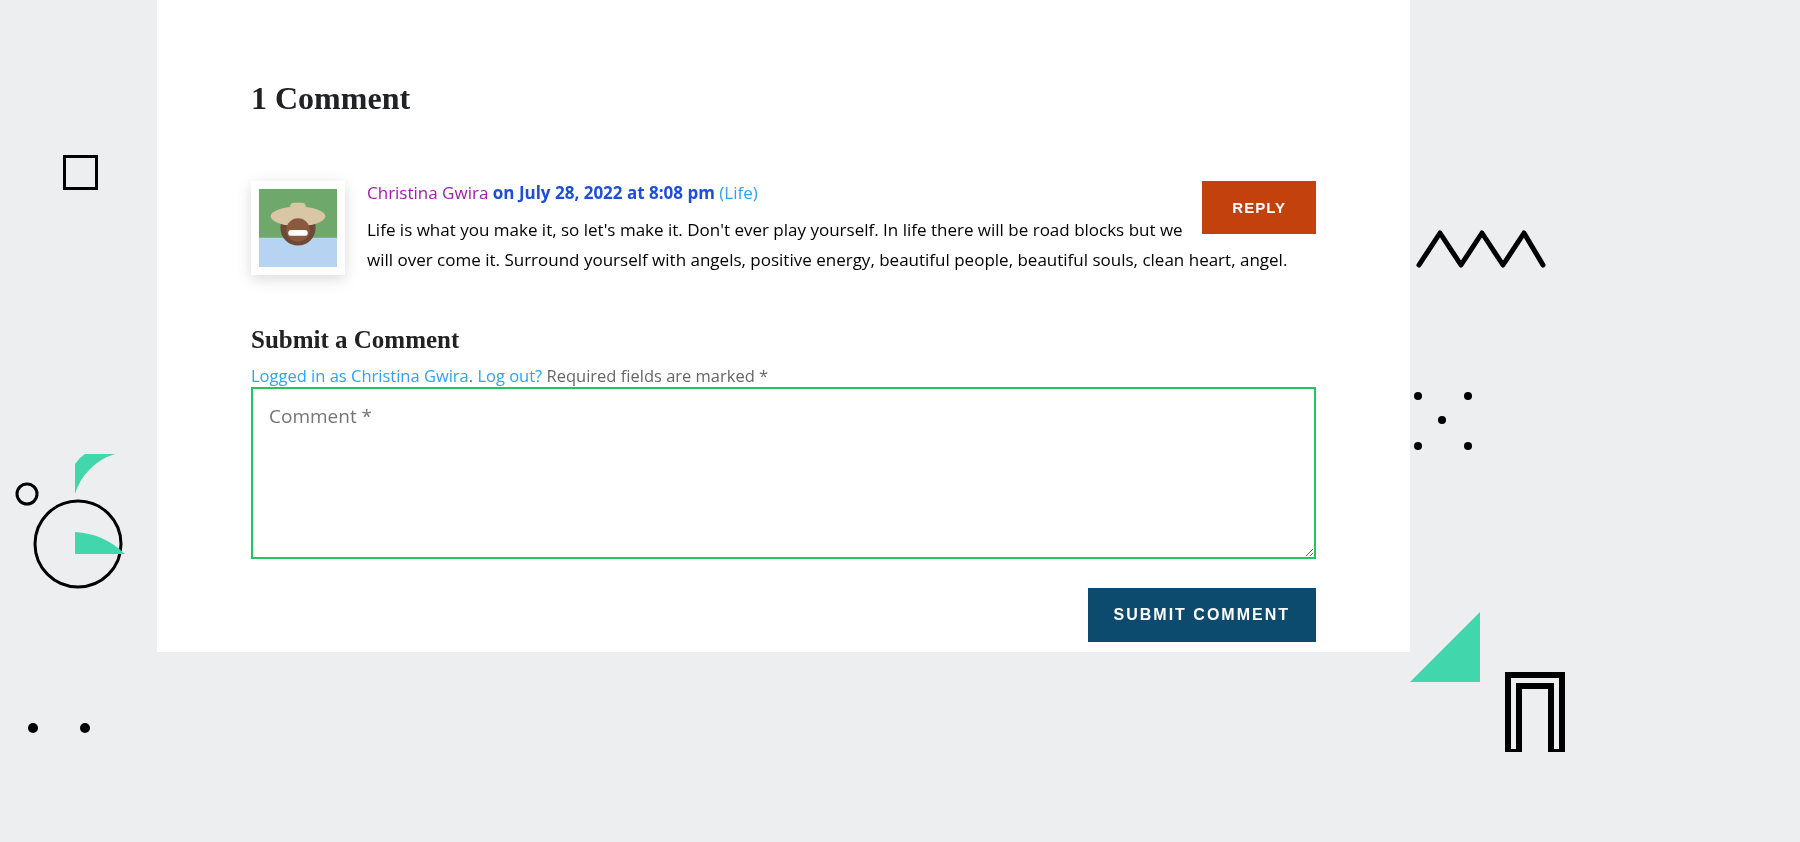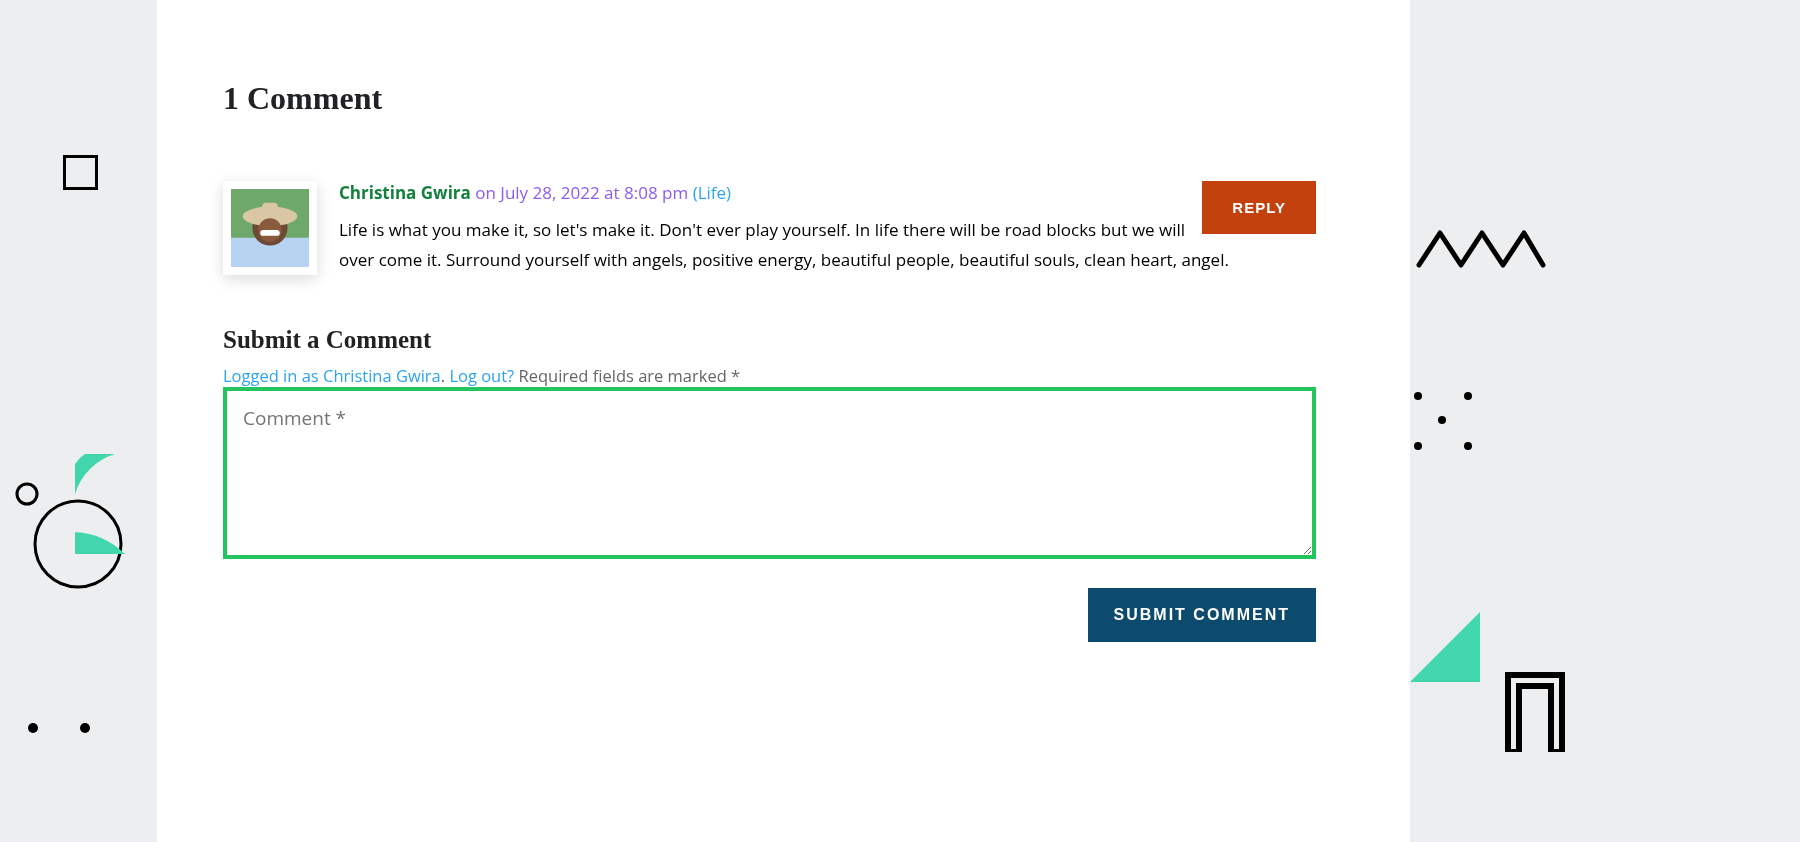--- a/index.html
+++ b/index.html
@@ -8,23 +8,23 @@
     background: #edeef0;
     font-family: "Open Sans", "Helvetica Neue", Arial, sans-serif;
     position: relative;
     color: #333;
   }
   .content-card {
     position: absolute;
     left: 157px;
     top: 0;
     width: 1253px;
-    height: 842px;
+    height: 652px;
     background: #ffffff;
-    padding: 80px 94px 40px 66px;
+    padding: 80px 94px 40px 94px;
   }
   h1.comments-title {
     font-family: "Roboto Slab", Georgia, "Times New Roman", serif;
     font-weight: 700;
     font-size: 32px;
     color: #202225;
     margin-bottom: 64px;
   }
   .comment {
     display: flex;
@@ -45,26 +45,26 @@
     height: 100%;
     display: block;
   }
   .comment-body { flex: 1; }
   .comment-meta {
     font-size: 17px;
     line-height: 1.4;
     margin-bottom: 10px;
   }
   .comment-author {
-    font-weight: 700;
-    color: #15803d;
+    font-weight: 400;
+    color: #a21caf;
   }
   .comment-date {
-    font-weight: 400;
-    color: #8b5cf6;
+    font-weight: 700;
+    color: #1d4ed8;
   }
   .comment-edit {
     color: #2ea3f2;
     text-decoration: none;
   }
   .comment-text {
     font-size: 17px;
     line-height: 1.8;
     color: #000000;
   }
@@ -92,21 +92,21 @@
     font-size: 16.5px;
     color: #666;
   }
   .logged-in-line a {
     color: #2ea3f2;
     text-decoration: none;
   }
   textarea.comment-box {
     width: 100%;
     height: 172px;
-    border: 4px solid #22c55e;
+    border: 2px solid #22c55e;
     padding: 14px 16px;
     font-size: 19px;
     font-family: inherit;
     color: #a21caf;
     resize: both;
     outline: none;
   }
   .submit-wrap {
     text-align: right;
     margin-top: 24px;

